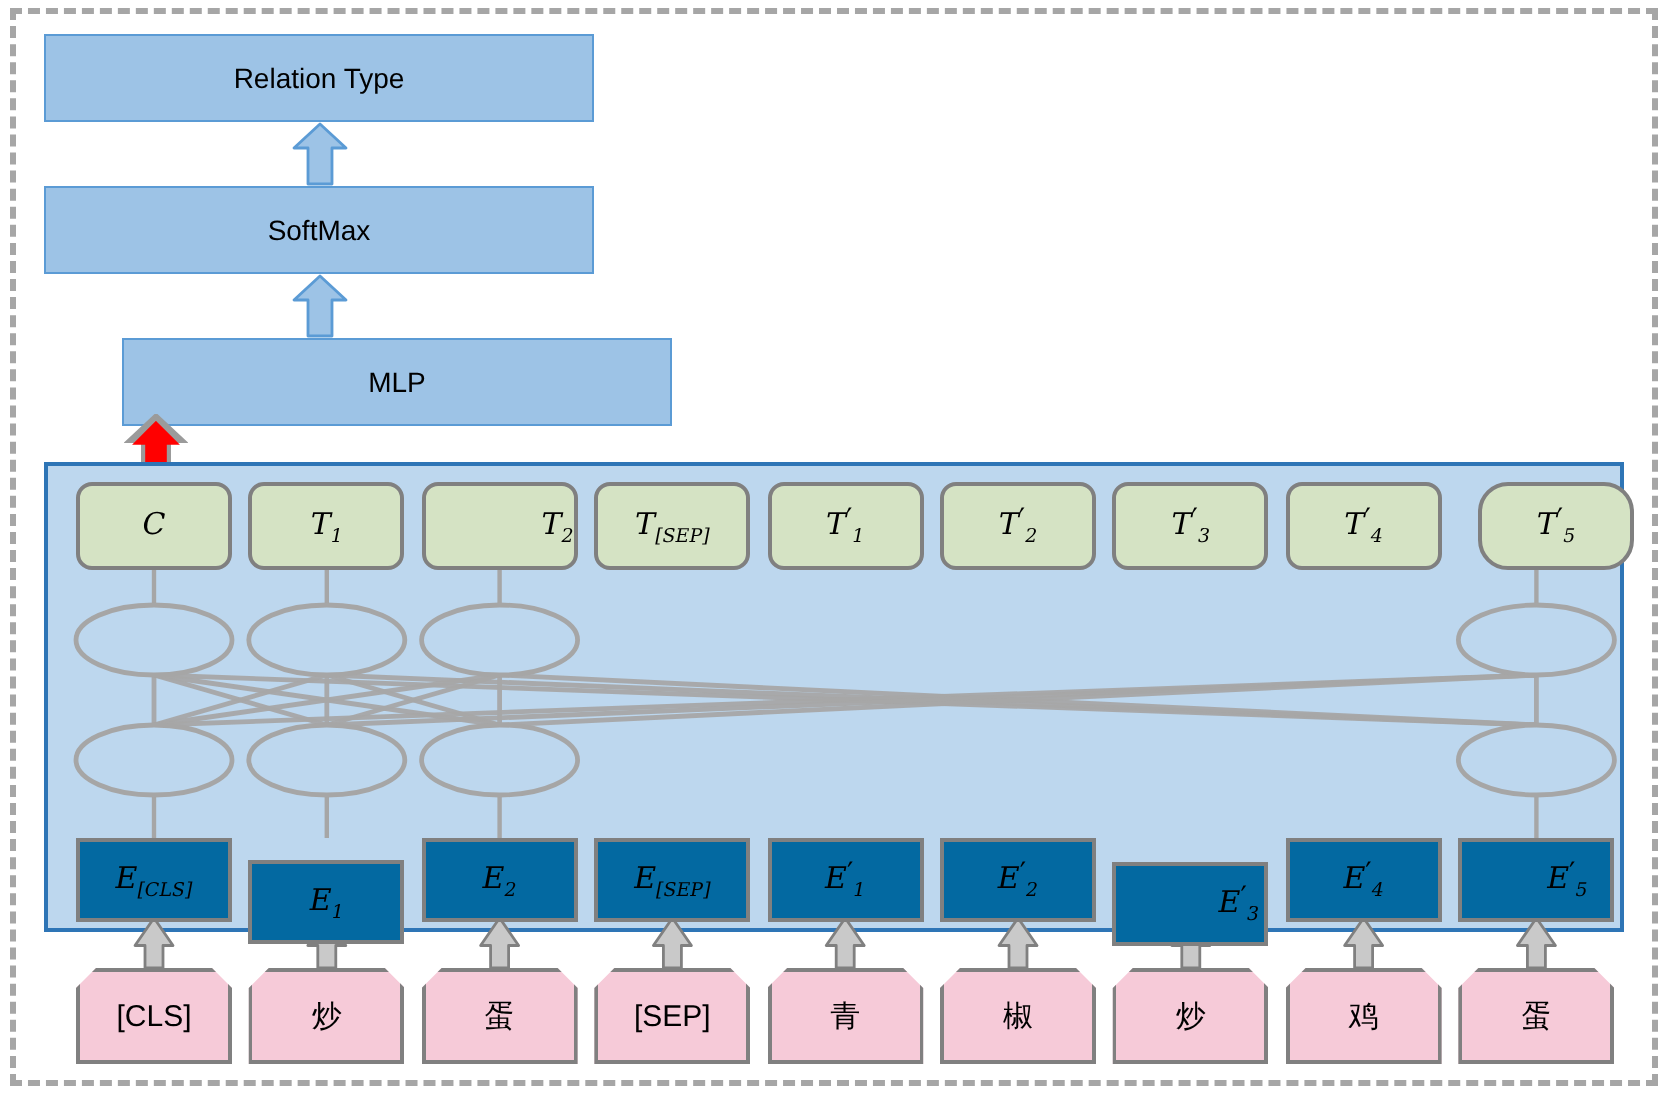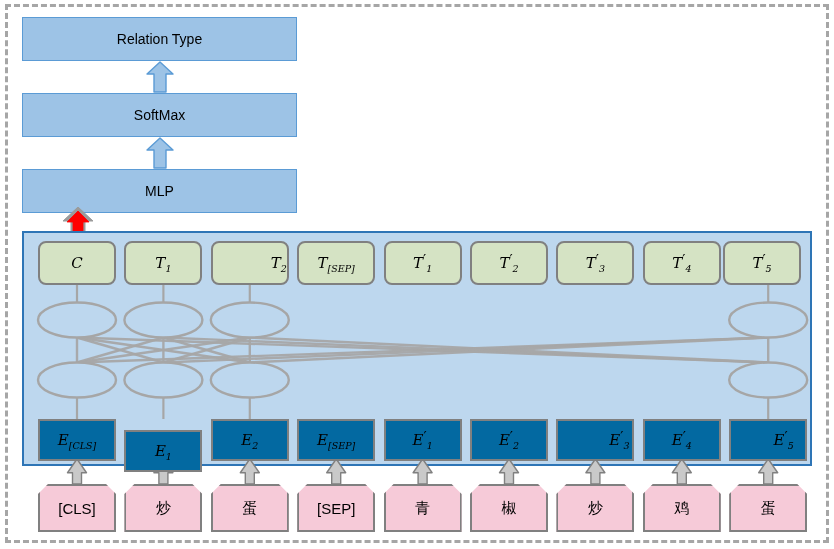--- a/index.html
+++ b/index.html
@@ -39,21 +39,21 @@
     border: 1px solid #5B9BD5;
     box-sizing: border-box;
     display: flex;
     align-items: center;
     justify-content: center;
     font-size: 14px;
     color: #000000;
   }
   #block-relation { top: 17px; }
   #block-softmax  { top: 93px; }
-  #block-mlp      { top: 169px; }
+  #block-mlp      { top: 169px; margin-left: 39px; }
 
   .blue-arrow {
     position: absolute;
     left: 146px;
     width: 28px;
     height: 32px;
   }
   #arrow-softmax-to-relation { top: 61px; }
   #arrow-mlp-to-softmax      { top: 137px; }
 
@@ -285,36 +285,36 @@
       </div>
       <div class="tok-orange" style="left: 470px; top: 419px;">
         <span><span class="mlabel">E<span class="prime">′</span><sub>2</sub></span></span>
       </div>
       <div class="tok-pink" style="left: 470px; top: 484px;">
         <span>椒</span>
       </div>
       <div class="tok-green" style="left: 556.4px; top: 241px;">
         <span><span class="mlabel">T<span class="prime">′</span><sub>3</sub></span></span>
       </div>
-      <div class="tok-orange" style="left: 556.4px; top: 419px; padding-left: 48px;">
+      <div class="tok-orange" style="left: 556.4px; top: 431px; padding-left: 48px;">
         <span><span class="mlabel">E<span class="prime">′</span><sub>3</sub></span></span>
       </div>
       <div class="tok-pink" style="left: 556.4px; top: 484px;">
         <span>炒</span>
       </div>
       <div class="tok-green" style="left: 642.8px; top: 241px;">
         <span><span class="mlabel">T<span class="prime">′</span><sub>4</sub></span></span>
       </div>
       <div class="tok-orange" style="left: 642.8px; top: 419px;">
         <span><span class="mlabel">E<span class="prime">′</span><sub>4</sub></span></span>
       </div>
       <div class="tok-pink" style="left: 642.8px; top: 484px;">
         <span>鸡</span>
       </div>
-      <div class="tok-green" style="left: 723px; top: 241px;">
+      <div class="tok-green" style="left: 739px; top: 241px; border-radius: 15px;">
         <span><span class="mlabel">T<span class="prime">′</span><sub>5</sub></span></span>
       </div>
       <div class="tok-orange" style="left: 729.2px; top: 419px; padding-left: 31px;">
         <span><span class="mlabel">E<span class="prime">′</span><sub>5</sub></span></span>
       </div>
       <div class="tok-pink" style="left: 729.2px; top: 484px;">
         <span>蛋</span>
       </div>
     </div>
 

